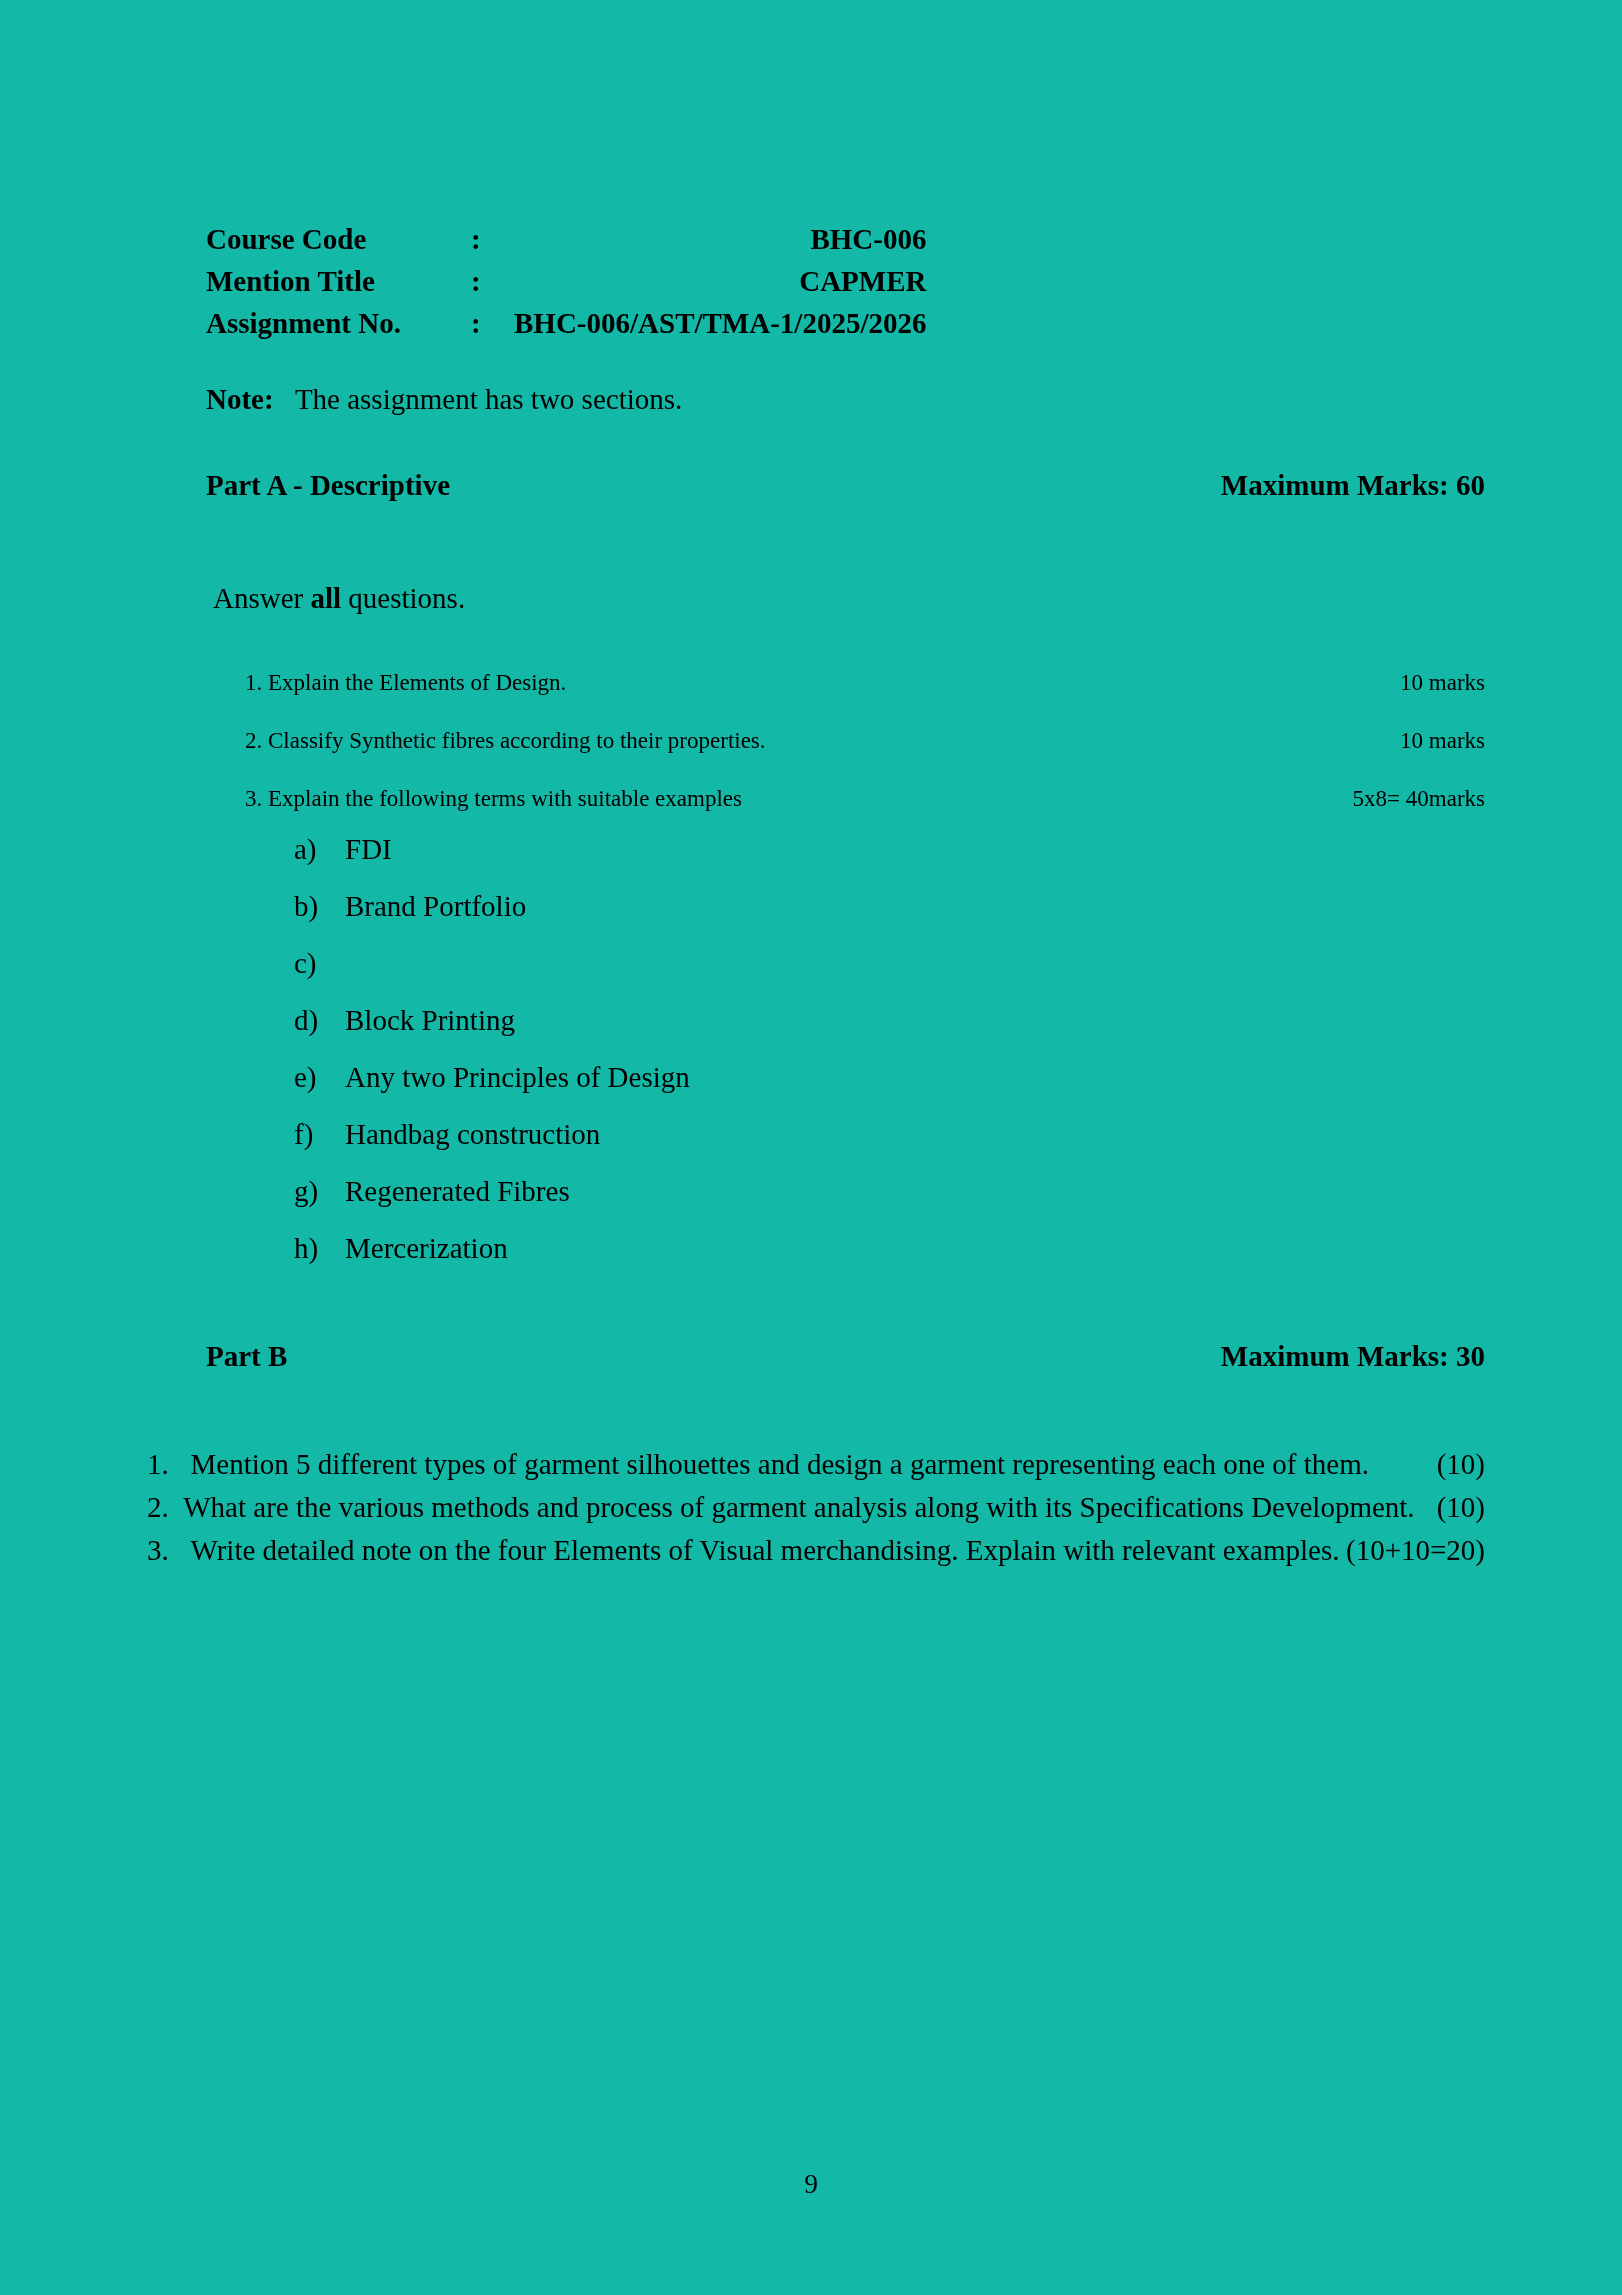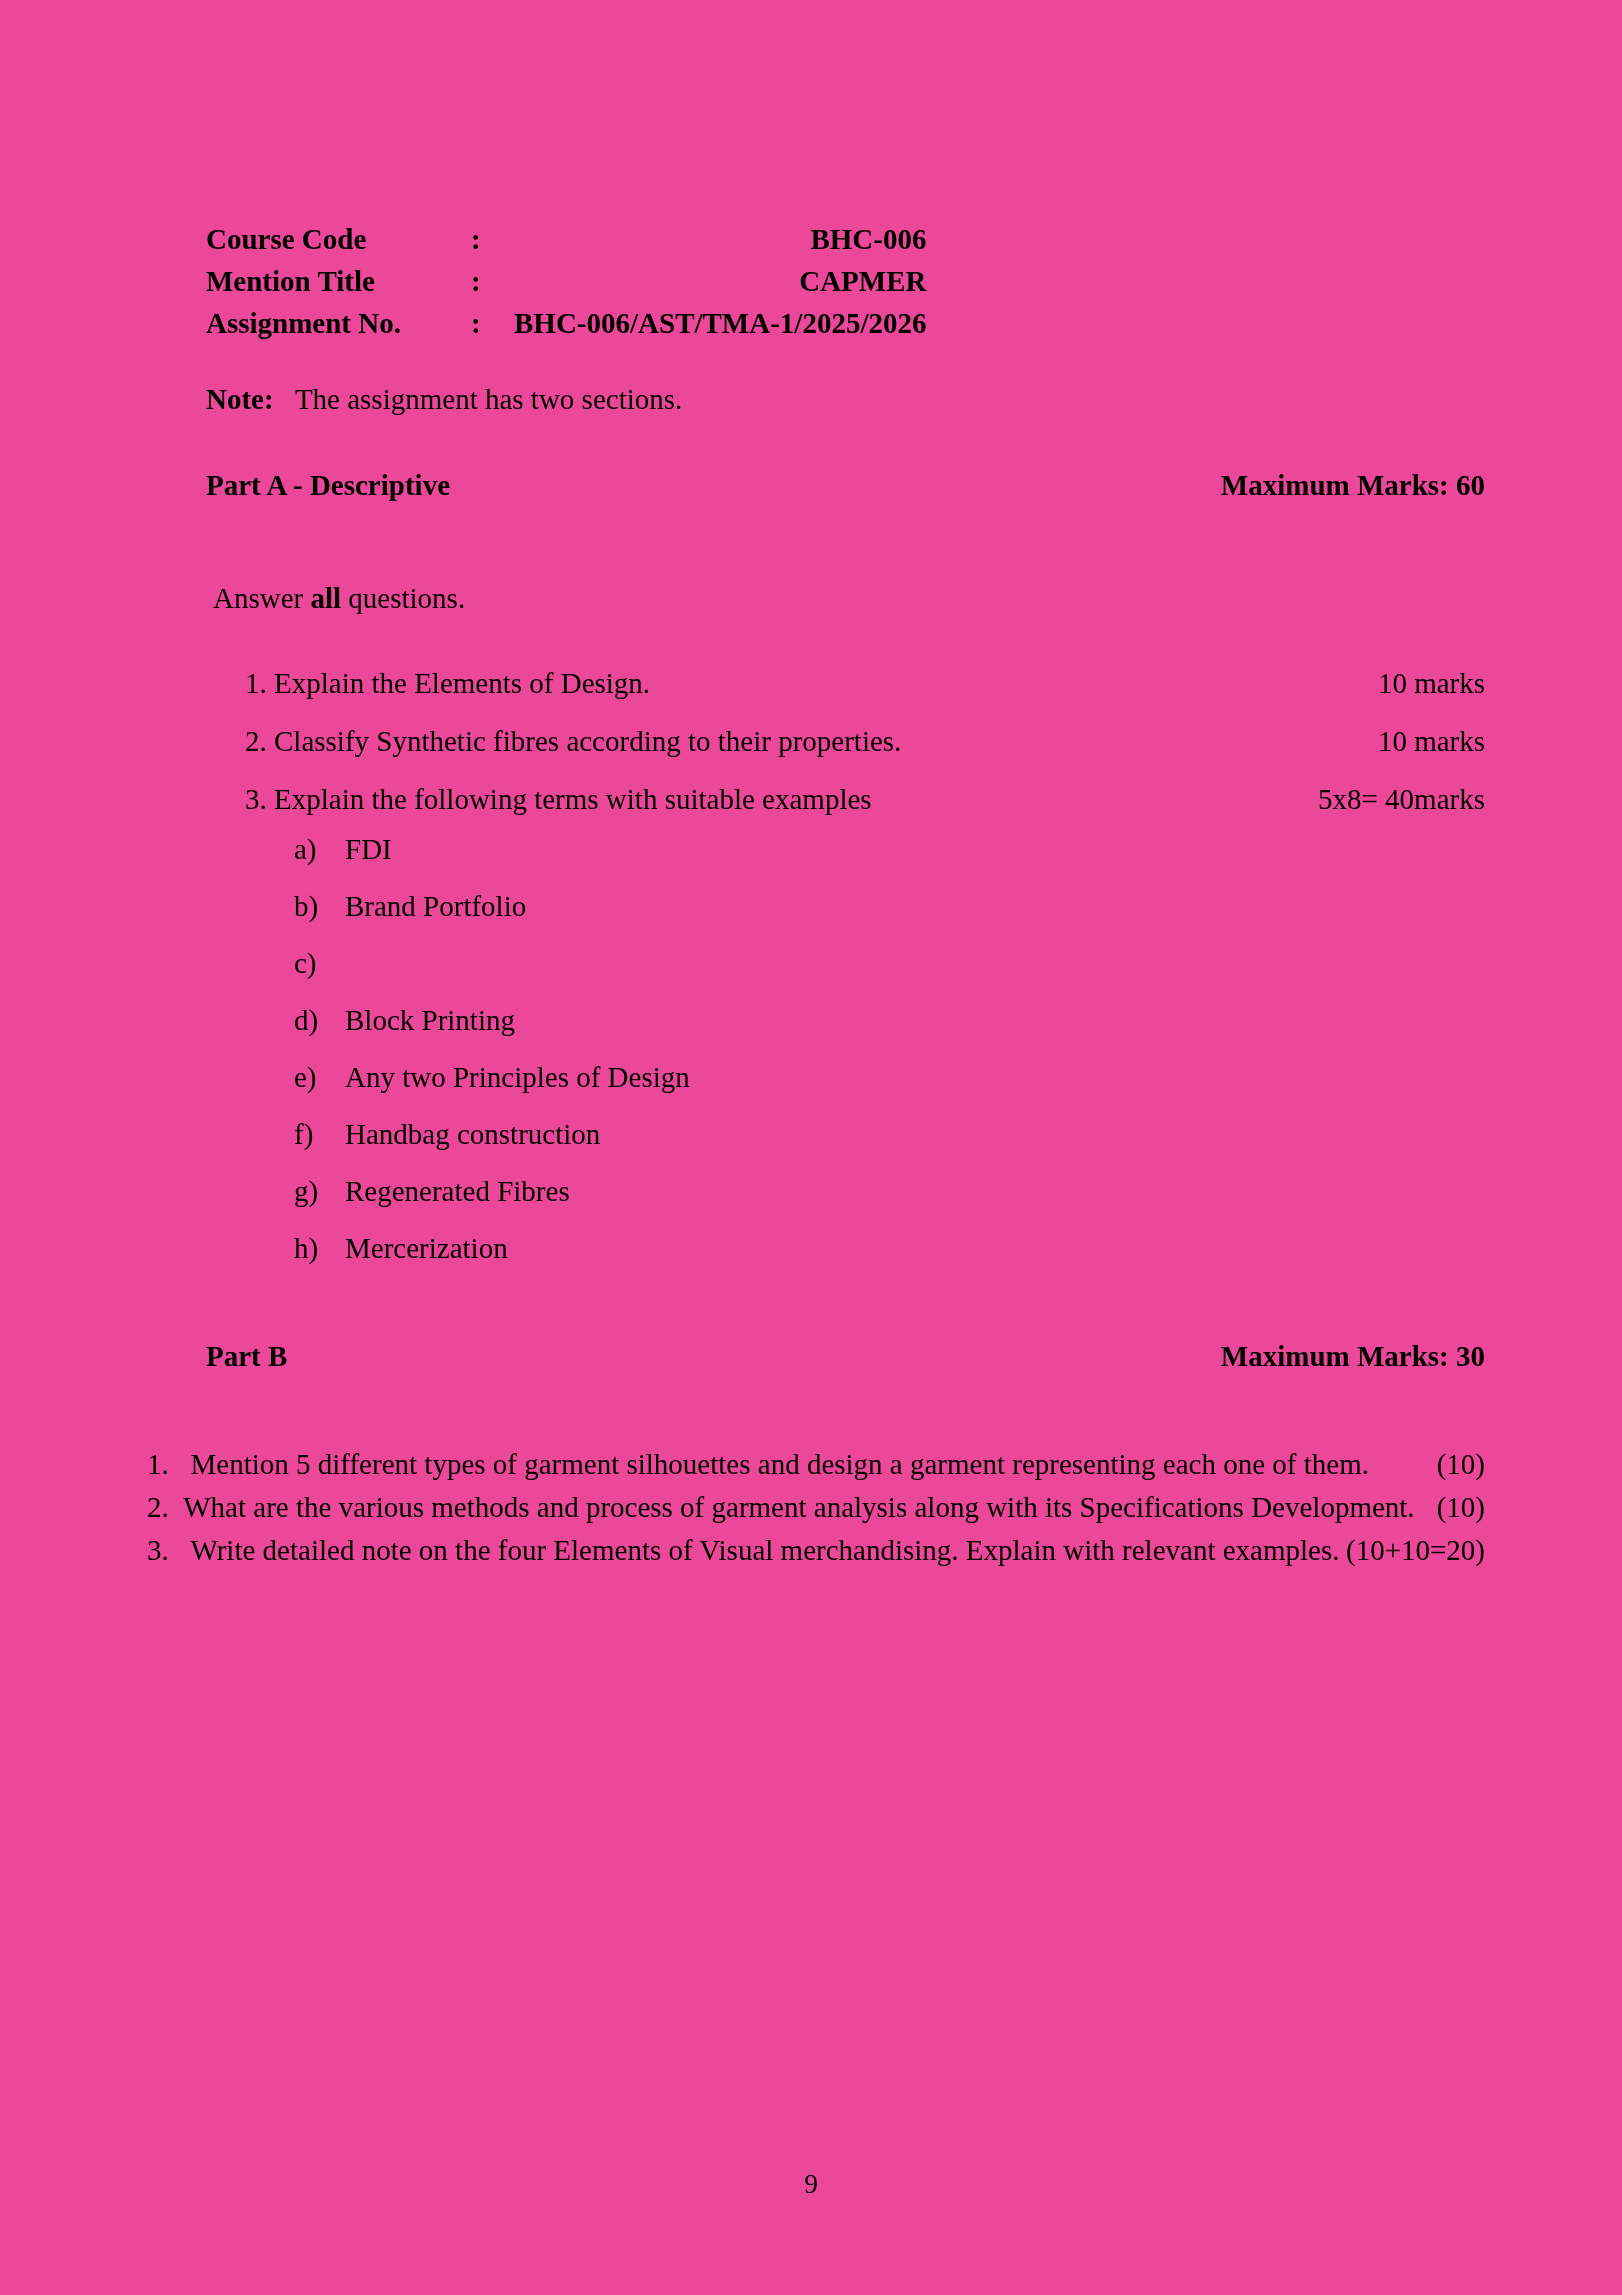--- a/index.html
+++ b/index.html
@@ -4,21 +4,21 @@
 <style>
   html, body {
     margin: 0;
     padding: 0;
     background: #ffffff;
   }
   .page {
     position: relative;
     width: 1622px;
     height: 2295px;
-    background: #ec4899;
+    background: #14b8a6;
     font-family: "Liberation Serif", "DejaVu Serif", serif;
     color: #000000;
     box-sizing: border-box;
     overflow: hidden;
   }
 
   
   .header-block {
     position: absolute;
     left: 206px;
@@ -76,21 +76,21 @@
   .qa-list {
     position: absolute;
     left: 245px;
     top: 654px;
     width: 1240px;
   }
   .qa-row {
     display: flex;
     justify-content: space-between;
     align-items: center;
-    font-size: 29px;
+    font-size: 23px;
     line-height: 58px;
     white-space: pre;
   }
   .qa-text { flex: 0 1 auto; }
   .qa-marks { flex: 0 0 auto; text-align: right; }
 
   
   .sub-list {
     position: absolute;
     left: 294px;

